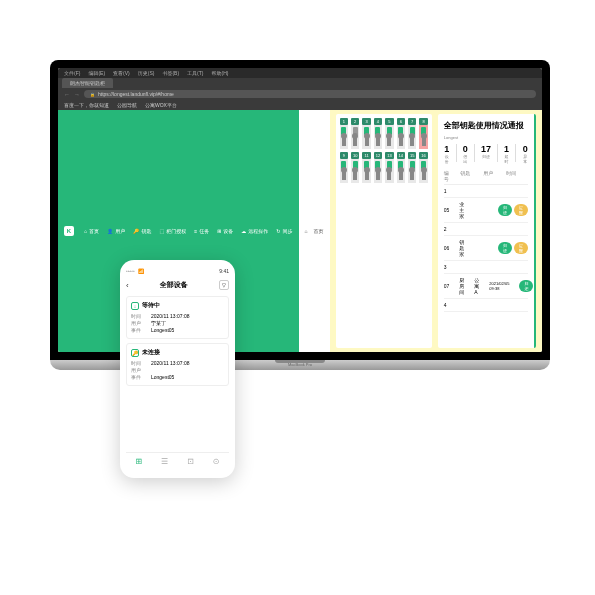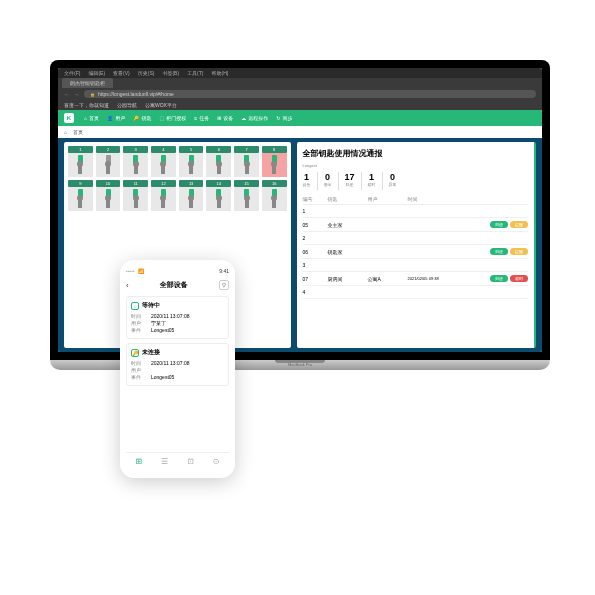--- a/index.html
+++ b/index.html
@@ -8,21 +8,21 @@
 .screen{background:#000;border-radius:8px 8px 0 0;padding:8px;height:300px}
 .screen-inner{background:#fff;height:100%;border-radius:2px;overflow:hidden;display:flex;flex-direction:column}
 .titlebar{background:#2a2a2a;color:#aaa;font-size:5px;padding:2px 6px;display:flex;gap:8px}
 .tabbar{background:#3a3a3a;display:flex;padding:0 4px}
 .tab{background:#555;color:#ccc;font-size:5px;padding:2px 8px;border-radius:2px 2px 0 0}
 .urlbar{background:#3a3a3a;padding:2px 6px;display:flex;align-items:center;gap:4px}
 .navarrows{color:#888;font-size:6px;display:flex;gap:4px}
 .urlfield{background:#555;border-radius:8px;flex:1;padding:1px 6px;color:#ccc;font-size:5px;display:flex;align-items:center;gap:3px}
 .lock{font-size:4px}
 .bookmarkbar{background:#3a3a3a;padding:2px 6px;color:#ccc;font-size:5px;display:flex;gap:8px}
-.app{flex:1;display:flex;flex-direction:column;background:#0c4a6e}
+.app{flex:1;display:flex;flex-direction:row;background:#fef9c3}
 .app-header{background:#26b779;display:flex;align-items:center;padding:3px 6px;gap:2px}
 .logo{width:10px;height:10px;background:#fff;border-radius:2px;color:#26b779;font-size:6px;display:flex;align-items:center;justify-content:center;font-weight:bold}
 .nav-items{display:flex;gap:8px;flex:1;margin-left:8px}
 .nav-item{color:#fff;font-size:5px;display:flex;align-items:center;gap:2px}
 .nav-item .ico{font-size:5px}
 .breadcrumb{background:#fff;padding:3px 6px;font-size:5px;color:#555;display:flex;align-items:center;gap:4px}
 .breadcrumb::before{content:"⌂";margin-right:2px}
 .main{flex:1;display:flex;gap:6px;padding:4px 6px;overflow:hidden}
 .left-panel{flex:0 0 48%;background:#fff;border-radius:2px;padding:4px}
 .key-grid{display:grid;grid-template-columns:repeat(8,1fr);gap:3px}

